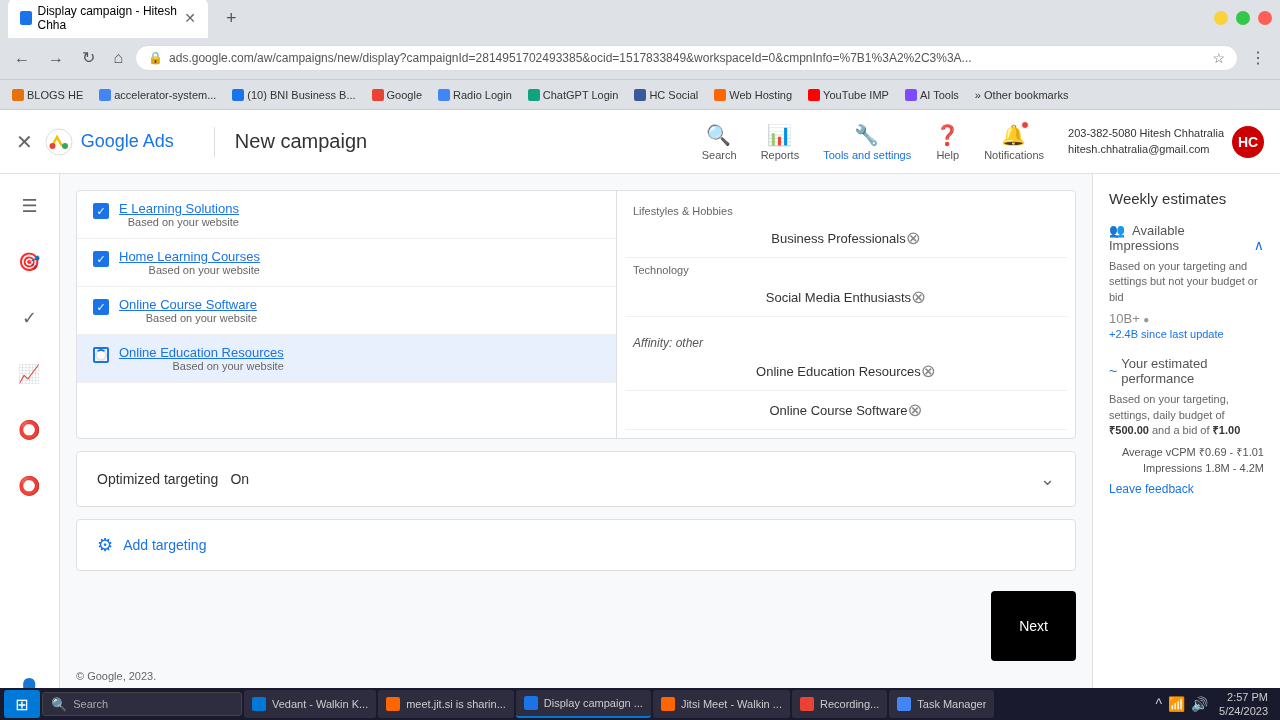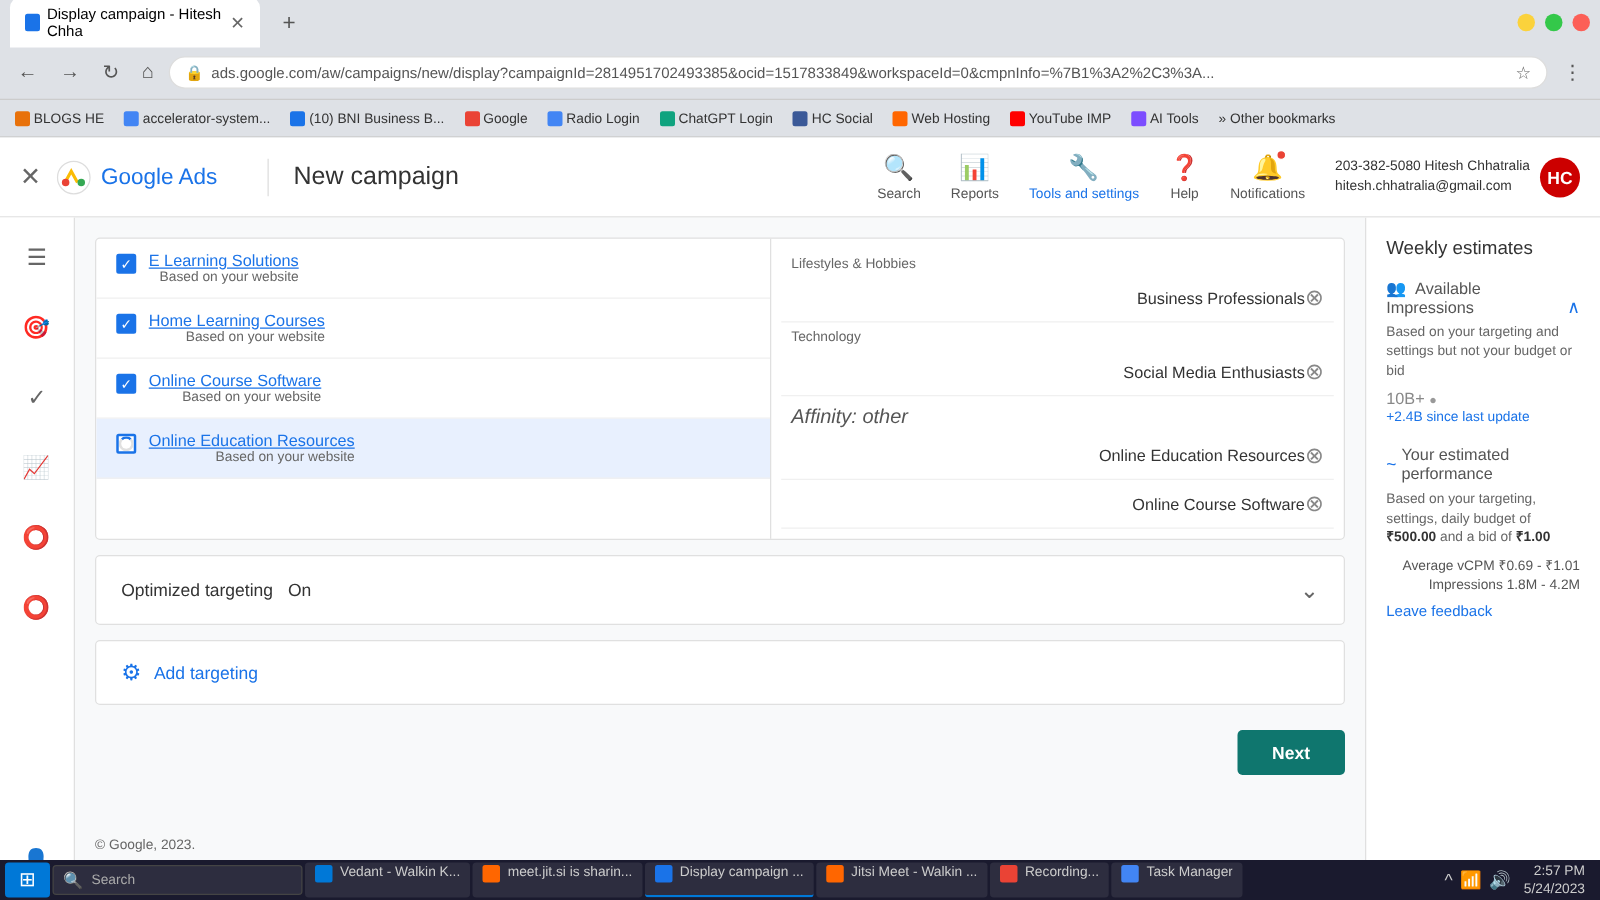--- a/index.html
+++ b/index.html
@@ -268,32 +268,33 @@
     
     .right-panel {
       flex: 1;
       overflow-y: auto;
       padding: 8px;
     }
     .selected-category { font-size: 11px; color: #666; padding: 6px 8px 2px 8px; }
     .selected-item {
       display: flex;
       align-items: center;
-      justify-content: flex-end;
+      justify-content: center;
       padding: 8px 8px;
       border-bottom: 1px solid #f0f0f0;
     }
     .selected-item-name { font-size: 13px; color: #333; }
     .remove-btn { color: #888; cursor: pointer; font-size: 18px; border: none; background: none; }
 
     .affinity-other-header {
       padding: 8px 8px 2px 8px;
-      font-size: 16px;
+      font-size: 12px;
       color: #555;
       font-style: italic;
+      margin-top: 11px;
     }
 
     
     .opt-targeting-card {
       background: #fff;
       border: 1px solid #e0e0e0;
       border-radius: 4px;
       margin-bottom: 12px;
     }
     .opt-targeting-header {
@@ -327,28 +328,28 @@
     .add-targeting-icon { color: #1a73e8; font-size: 18px; }
     .add-targeting-text { color: #1a73e8; font-size: 14px; }
 
     
     .next-btn-area {
       display: flex;
       justify-content: flex-end;
       padding: 8px 0;
     }
     .next-btn {
-      background: #0f766e;
+      background: #000000;
       color: #fff;
       border: none;
       border-radius: 4px;
-      padding: 10px 28px;
+      padding: 27px 28px;
       font-size: 14px;
       cursor: pointer;
-      font-weight: 700;
+      font-weight: 400;
     }
 
     
     .estimates-panel {
       width: 188px;
       background: #fff;
       border-left: 1px solid #e0e0e0;
       padding: 16px;
       overflow-y: auto;
     }
@@ -424,20 +425,21 @@
       padding: 2px 8px;
       display: flex;
       align-items: center;
       gap: 6px;
       width: 200px;
       height: 24px;
     }
     .taskbar-search-text { font-size: 11px; color: #aaa; }
     .taskbar-item {
       display: flex;
+      align-items: center;
       gap: 6px;
       padding: 2px 8px;
       border-radius: 3px;
       cursor: pointer;
       height: 28px;
       font-size: 11px;
       color: #ccc;
       background: #2d2d3f;
       max-width: 160px;
       overflow: hidden;

